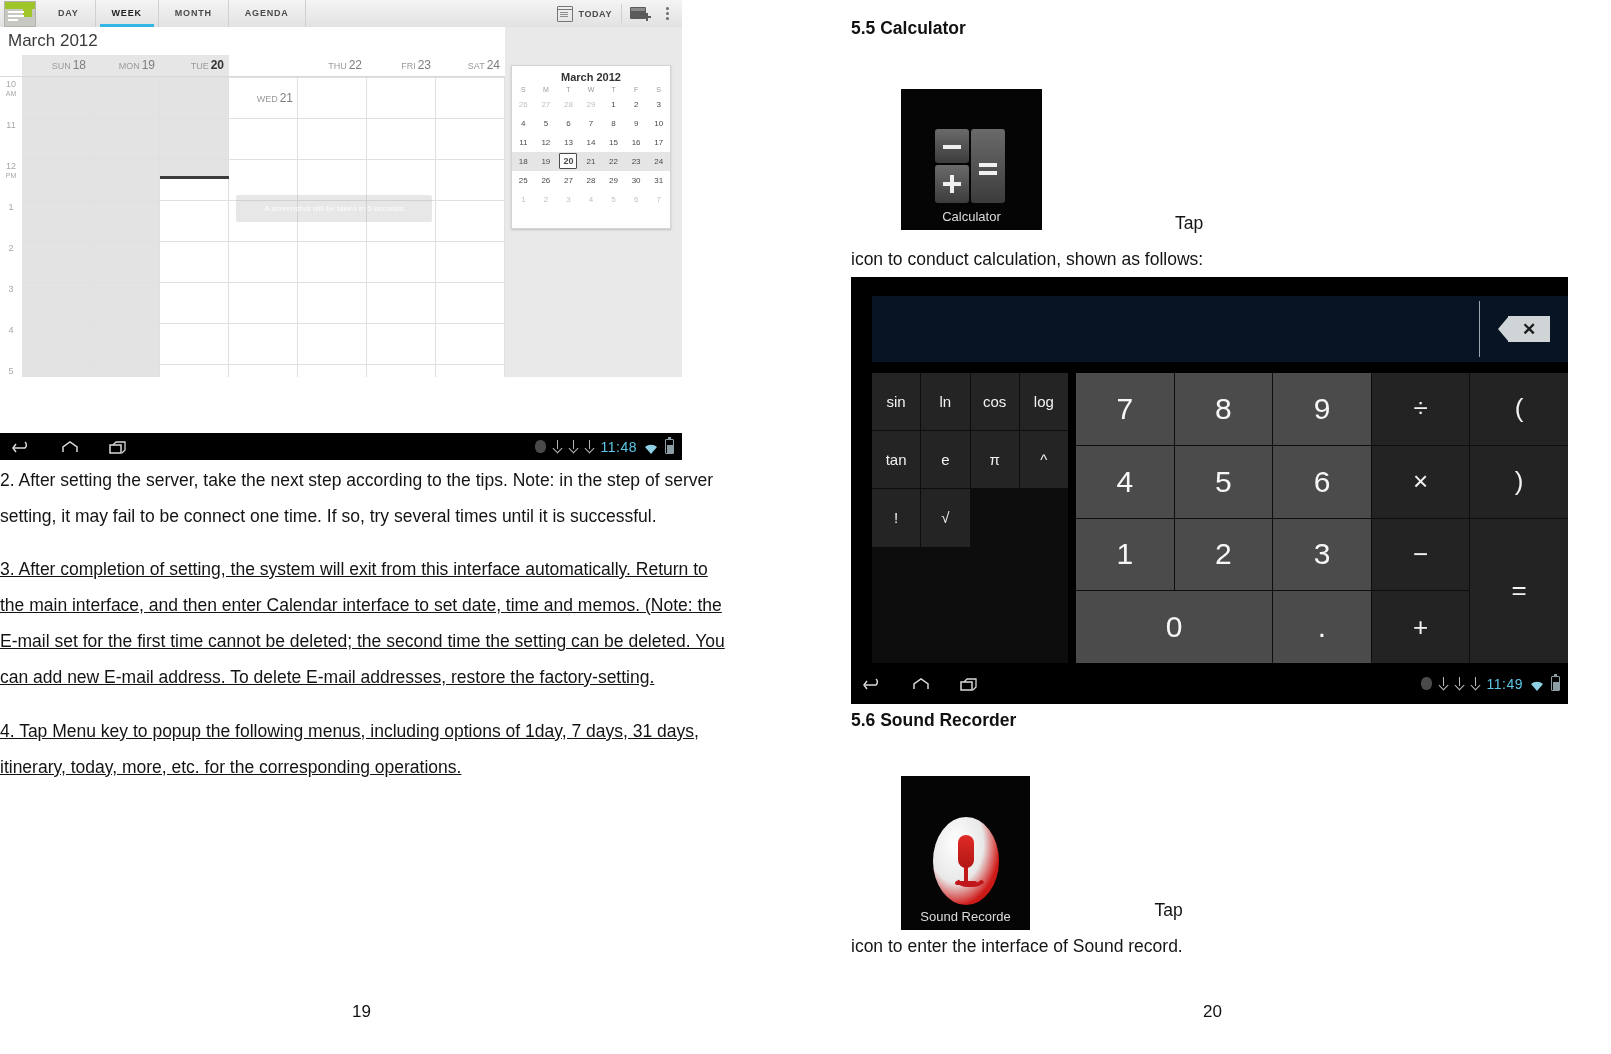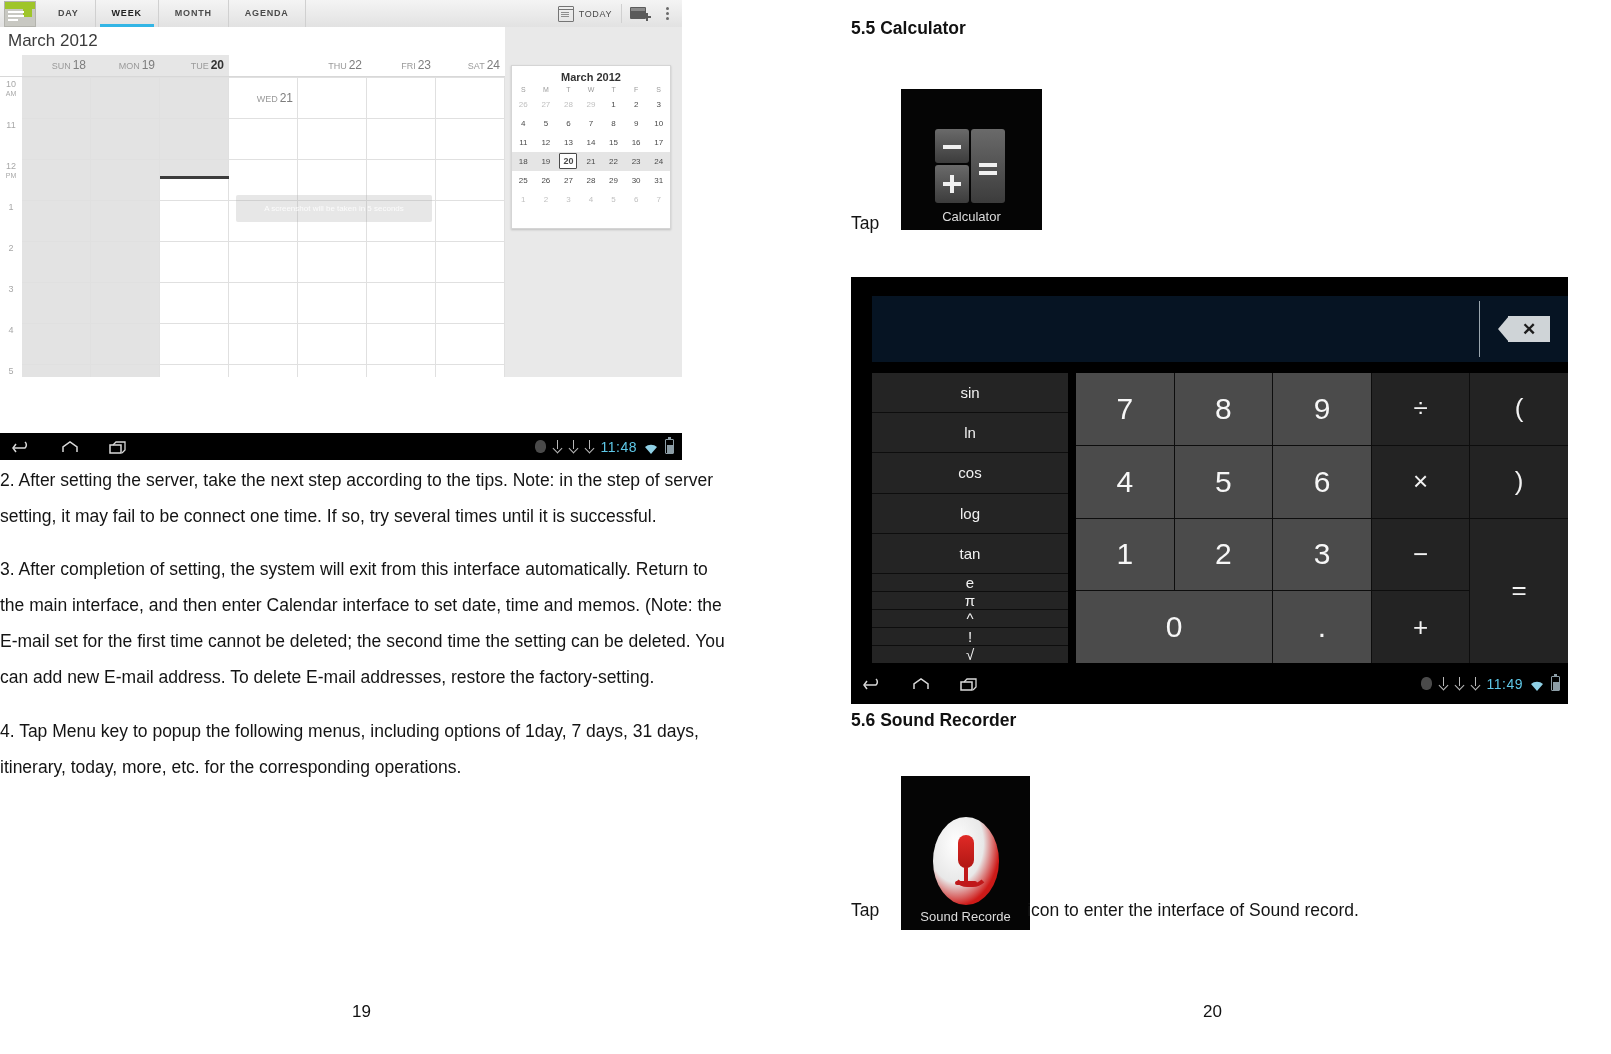--- a/index.html
+++ b/index.html
@@ -46,21 +46,21 @@
   .ab-today{display:flex;align-items:center;padding:0 9px;border-right:1px solid #d0d0d0;height:19px;}
   .ab-cal-glyph{
     width:14px;height:14px;border:1.5px solid #757575;border-radius:1px;
     position:relative;margin-right:5px;
   }
   .ab-cal-glyph:before{content:"";position:absolute;left:0;right:0;top:2px;height:1.5px;background:#757575;}
   .ab-cal-glyph:after{
     content:"";position:absolute;left:2px;top:5px;width:8px;height:6px;
     background:repeating-linear-gradient(to bottom,#8e8e8e 0 1px,transparent 1px 2px);
   }
-  .ab-today-label{font-size:9px;font-weight:normal;letter-spacing:.6px;color:#4a4a4a;}
+  .ab-today-label{font-size:9px;font-weight:bold;letter-spacing:.6px;color:#4a4a4a;}
   .ab-newevent{width:26px;height:19px;position:relative;margin:0 6px;}
   .ab-newevent .rect{
     position:absolute;left:2px;top:3px;width:16px;height:12px;background:#5b5b5b;border-radius:1px;
   }
   .ab-newevent .rect:before{content:"";position:absolute;left:1px;top:1px;right:1px;height:3px;background:#8a8a8a;}
   .ab-newevent .plusv{position:absolute;left:18px;top:9px;width:2px;height:8px;background:#5b5b5b;}
   .ab-newevent .plush{position:absolute;left:15px;top:12px;width:8px;height:2px;background:#5b5b5b;}
   .ab-overflow{width:16px;height:19px;position:relative;}
   .ab-overflow i{
     position:absolute;left:6px;width:3px;height:3px;background:#6a6a6a;border-radius:50%;
@@ -140,36 +140,36 @@
   .batt-ico{width:7px;height:13px;border:1.3px solid #8c9da6;border-radius:1px;position:relative;}
   .batt-ico:before{content:"";position:absolute;left:1.5px;top:-3px;width:3px;height:2px;background:#8c9da6;}
   .batt-ico:after{content:"";position:absolute;left:0.5px;bottom:0.5px;right:0.5px;height:55%;background:#8c9da6;}
 
   
   .doc-para{
     font-size:17.5px;line-height:36px;color:#141414;
     font-family:"Liberation Sans",sans-serif;
   }
   .left-text{position:absolute;left:0;top:444px;width:736px;}
-  .left-text .doc-para+.doc-para{margin-top:13px;}
+  .left-text .doc-para+.doc-para{margin-top:13px;text-decoration:underline;}
 
   .pagenum{
     position:absolute;font-size:17px;color:#111;
   }
   .pagenum-left{left:352px;top:1002px;}
   .pagenum-right{left:1203px;top:1002px;}
 
   
   .sec-head{
     position:absolute;font-size:17.5px;font-weight:bold;color:#111;
   }
   .sec-55{left:851px;top:18px;}
   .sec-56{left:851px;top:710px;}
 
-  .tap-line{position:absolute;display:flex;align-items:flex-end;}
+  .tap-line{position:absolute;display:flex;align-items:flex-end;flex-direction:column;}
   .tap-line .tap-word{font-size:17.5px;color:#141414;line-height:36px;}
   .tap-55{left:851px;top:205px;}
   .tap-56{left:851px;top:892px;}
 
   
   .icon-tile{
     position:absolute;background:#050505;display:flex;flex-direction:column;
     align-items:center;justify-content:flex-end;
   }
   .tile-calc{left:901px;top:89px;width:141px;height:141px;}
@@ -227,21 +227,21 @@
   }
   .del-glyph .tip{
     position:absolute;left:0;top:0;width:0;height:0;
     border-top:13px solid transparent;border-bottom:13px solid transparent;border-right:11px solid #cfd4d7;
   }
   .del-glyph .xm{position:relative;z-index:2;color:#1c1c1c;font-size:17px;font-weight:bold;left:5px;}
 
   .calc-pad{position:absolute;left:21px;top:96px;width:696px;height:290px;}
   .sci-pad{
     position:absolute;left:0;top:0;width:196px;height:290px;
-    display:grid;grid-template-columns:1fr;grid-template-rows:repeat(5,1fr);
+    display:grid;grid-template-columns:1fr 1fr 1fr 1fr;grid-template-rows:repeat(5,1fr);
     gap:1px;background:#0d0d0d;
   }
   .sci-key{
     background:#242424;display:flex;align-items:center;justify-content:center;
     color:#f2f2f2;font-size:15px;
   }
   .num-pad{
     position:absolute;left:204px;top:0;width:492px;height:290px;
     display:grid;grid-template-columns:repeat(5,1fr);grid-template-rows:repeat(4,1fr);
     gap:1px;background:#0d0d0d;
@@ -494,20 +494,21 @@
     <div class="gm p2"></div>
     <div class="gm e1"></div>
     <div class="gm e2"></div>
   </div>
   <div class="tile-label">Calculator</div>
 </div>
 
 <div class="tap-line tap-55">
   <span class="tap-word">Tap</span>
   <span style="display:inline-block;width:160px;"></span>
+  <span class="tap-word">icon to conduct calculation, shown as follows:</span>
 </div>
 
 <div class="calc-shot">
 
   <div class="calc-display">
     <div class="calc-disp-field"></div>
     <div class="calc-disp-sep"></div>
     <div class="calc-del">
       <div class="del-glyph">
         <div class="tip"></div>

